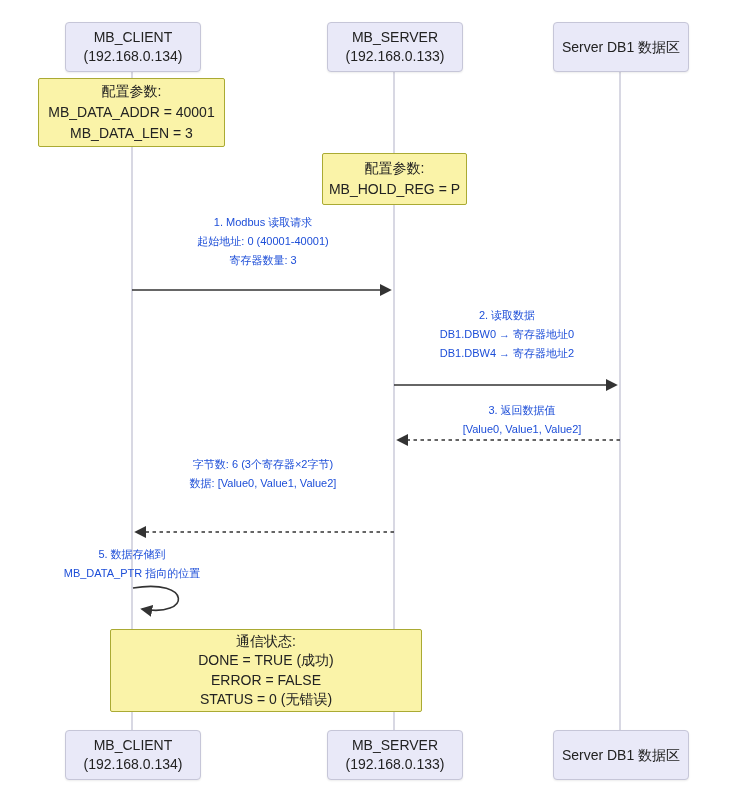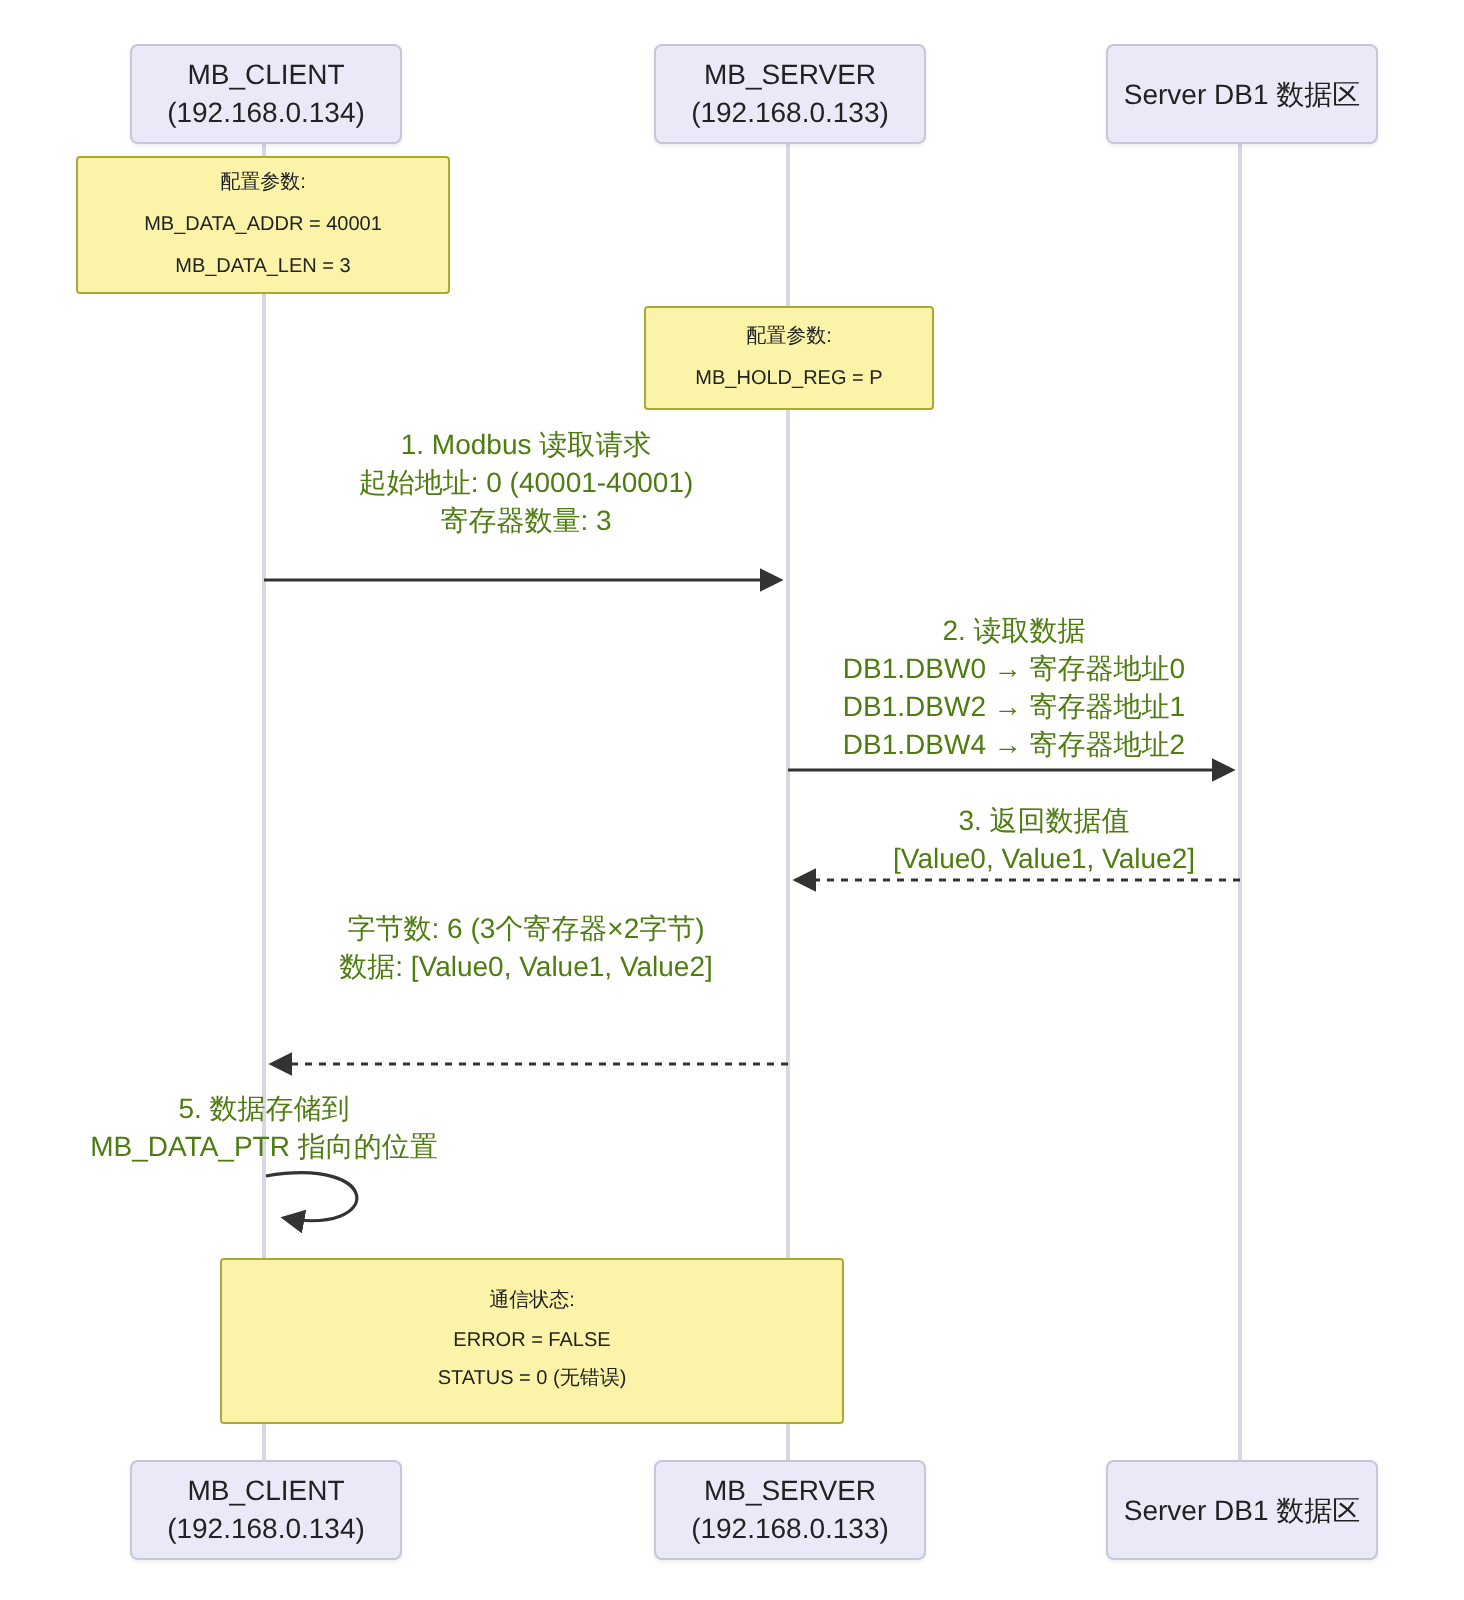--- a/index.html
+++ b/index.html
@@ -17,26 +17,26 @@
     border-radius:4px;box-shadow:0 1px 2px rgba(0,0,0,0.08);
     display:flex;flex-direction:column;justify-content:center;align-items:center;
     font-size:14px;line-height:19px;text-align:center;
   }
   .note{
     position:absolute;
     background:var(--note_fill,#faf3a8);
     border:1px solid var(--note_border,#aaaa33);
     border-radius:2px;
     display:flex;flex-direction:column;justify-content:center;
-    text-align:center;font-size:10px;
+    text-align:center;font-size:14px;
   }
   .note-1{left:38px;top:78px;width:185px;height:67px;line-height:21px;}
   .note-2{left:322px;top:153px;width:143px;height:50px;line-height:21px;}
   .note-3{left:110px;top:629px;width:310px;height:81px;line-height:19.5px;}
-  .msg{position:absolute;text-align:center;font-size:14px;line-height:19px;color:#4d7c0f;}
+  .msg{position:absolute;text-align:center;font-size:11px;line-height:19px;color:#1d4ed8;}
   .msg-1{left:132px;width:262px;top:213px;}
   .msg-2{left:394px;width:226px;top:306px;}
   .msg-3{left:394px;width:256px;top:401px;}
   .msg-4{left:132px;width:262px;top:455px;}
   .msg-5{left:12px;width:240px;top:545px;}
   .arrows{position:absolute;left:0;top:0;pointer-events:none;}
   .ln{stroke:var(--arrow,#333333);stroke-width:1.6;fill:none;}
   .ln-dashed{stroke-dasharray:3.5,3.5;}
   .ah{fill:var(--arrow,#333333);}
 </style>
@@ -87,41 +87,41 @@
 
   <div class="msg msg-1">
     <div>1. Modbus 读取请求</div>
     <div>起始地址: 0 (40001-40001)</div>
     <div>寄存器数量: 3</div>
   </div>
 
   <div class="msg msg-2">
     <div>2. 读取数据</div>
     <div>DB1.DBW0 → 寄存器地址0</div>
-    <div>DB1.DBW2 → 寄存器地址1</div>
     <div>DB1.DBW4 → 寄存器地址2</div>
   </div>
 
   <div class="msg msg-3">
     <div>3. 返回数据值</div>
     <div>[Value0, Value1, Value2]</div>
   </div>
 
   <div class="msg msg-4">
     <div>字节数: 6 (3个寄存器×2字节)</div>
     <div>数据: [Value0, Value1, Value2]</div>
   </div>
 
   <div class="msg msg-5">
     <div>5. 数据存储到</div>
     <div>MB_DATA_PTR 指向的位置</div>
   </div>
 
   <div class="note note-3">
     <div>通信状态:</div>
+    <div>DONE = TRUE (成功)</div>
     <div>ERROR = FALSE</div>
     <div>STATUS = 0 (无错误)</div>
   </div>
 
   <div class="actor" style="left:65px;top:730px">
     <div>MB_CLIENT</div>
     <div>(192.168.0.134)</div>
   </div>
   <div class="actor" style="left:327px;top:730px">
     <div>MB_SERVER</div>

